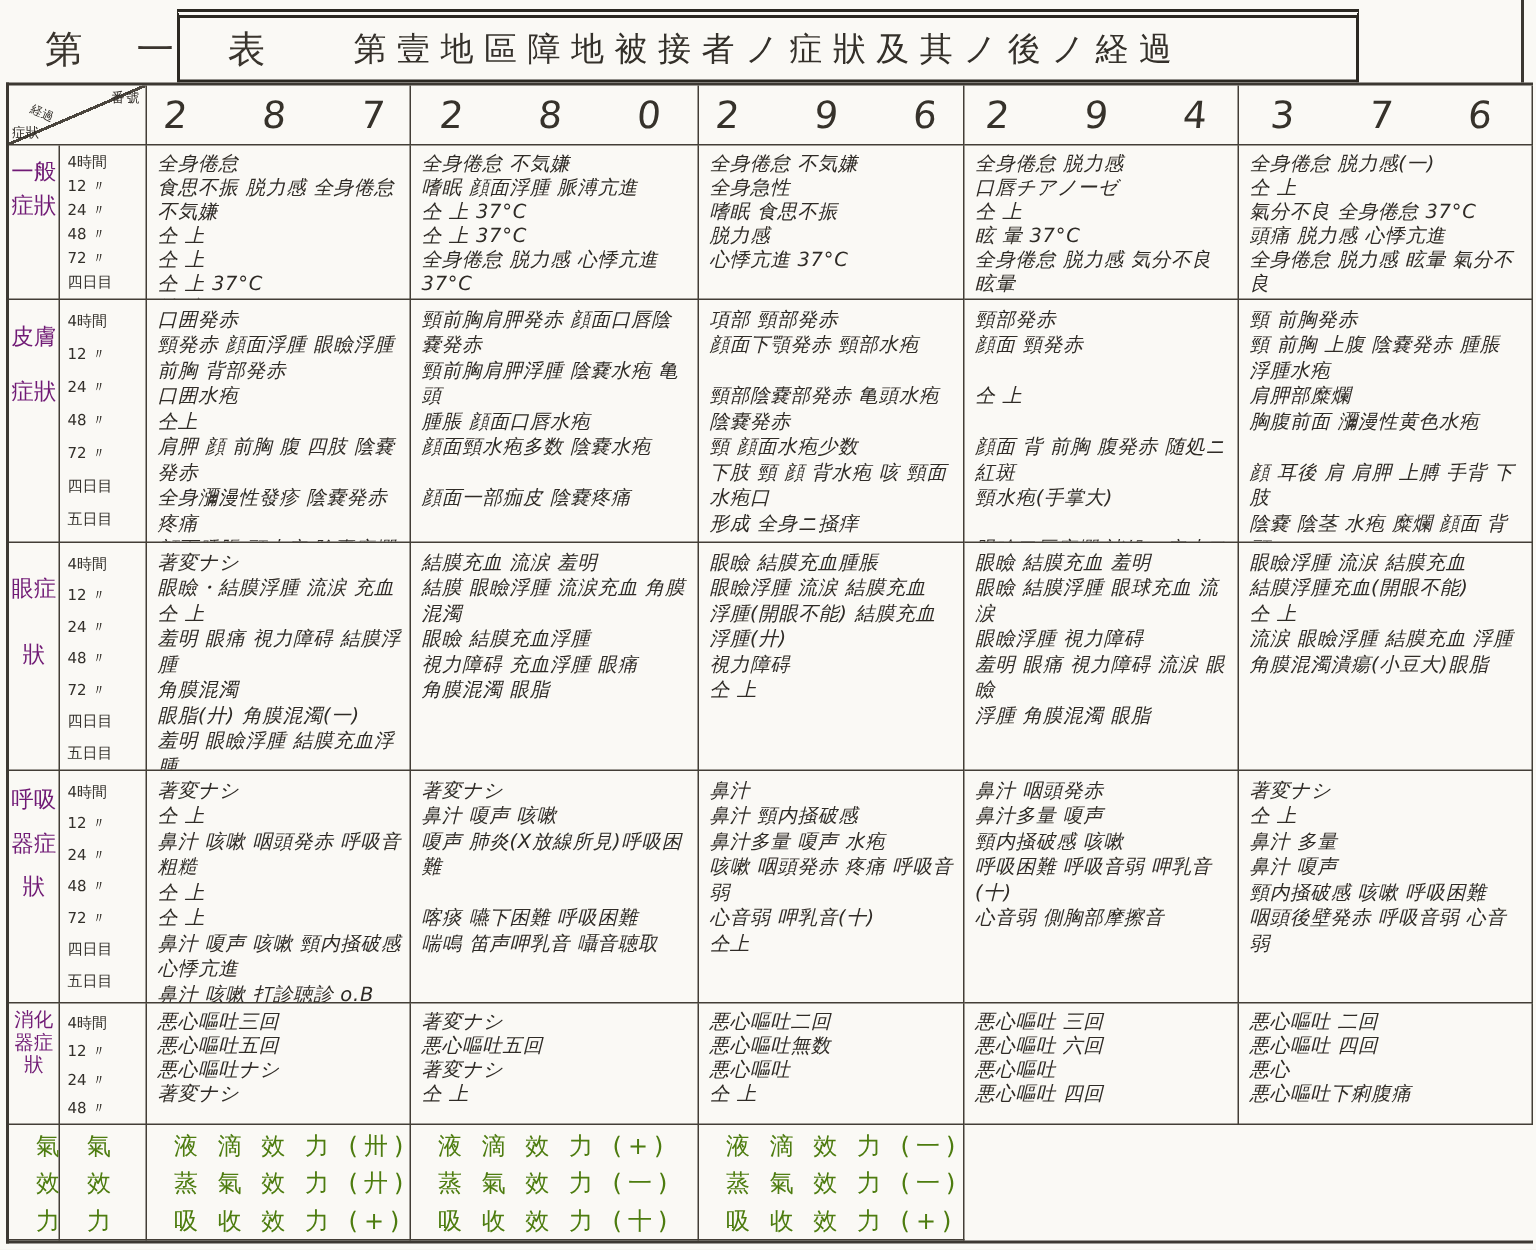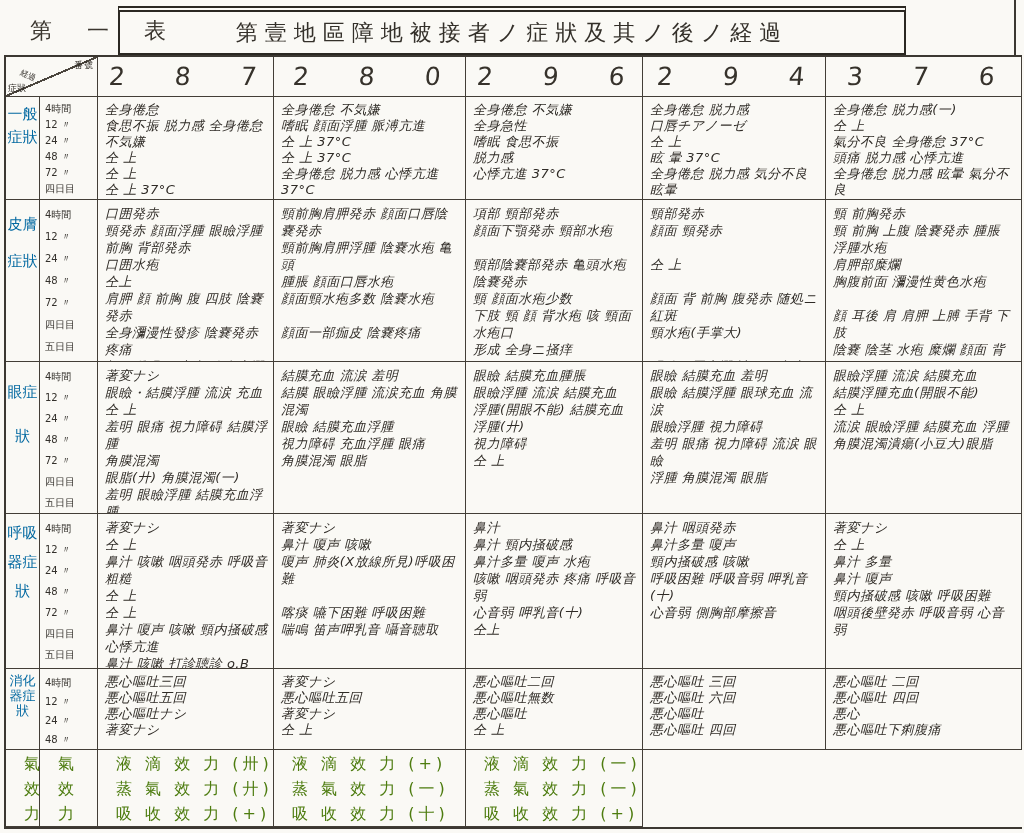--- a/index.html
+++ b/index.html
@@ -9,21 +9,21 @@
     font-family:"DejaVu Sans", sans-serif;
   }
   .page{
     position:relative;width:1024px;height:833px;
     background:#faf9f5;
     color:#2e2a25;
   }
   
   .table-no{
     position:absolute;left:30px;top:16px;
-    font-size:22px;letter-spacing:14px;color:#3a352e;
+    font-size:25px;letter-spacing:14px;color:#3a352e;
     white-space:nowrap;
   }
   .title-box{
     position:absolute;left:118px;top:6px;width:788px;height:49px;
     border:2px solid #2b2822;
     border-top:6px double #2b2822;
     box-sizing:border-box;
     display:flex;align-items:center;justify-content:center;
   }
   .title-text{
@@ -74,21 +74,21 @@
       transparent calc(50% - 1px), #4a453d calc(50% - 1px),
       #4a453d calc(50% + 1px), transparent calc(50% + 1px));
   }
   .corner .c-no{position:absolute;right:3px;top:2px;font-size:9px;letter-spacing:1px;}
   .corner .c-course{position:absolute;left:14px;top:13px;font-size:8px;transform:rotate(24deg);letter-spacing:0;}
   .corner .c-symptom{position:absolute;left:2px;bottom:1px;font-size:9px;}
   
   .seclabel{
     text-align:center;
     word-break:break-all;
-    font-size:15px;color:#0369a1;
+    font-size:15px;color:#701a75;
     padding-top:8px;
   }
   .seclabel.l1{line-height:23px;padding-top:6px;}
   .seclabel.l2{line-height:37px;padding-top:6px;}
   .seclabel.l3{line-height:44px;padding-top:8px;}
   .seclabel.l4{line-height:29px;padding-top:5px;}
   .seclabel.l5{font-size:13px;line-height:15px;padding-top:4px;}
   .seclabel.l6{font-size:14px;line-height:18px;padding-top:3px;grid-column:1 / span 2;text-align:left;padding-left:10px;}
   
   .times{

